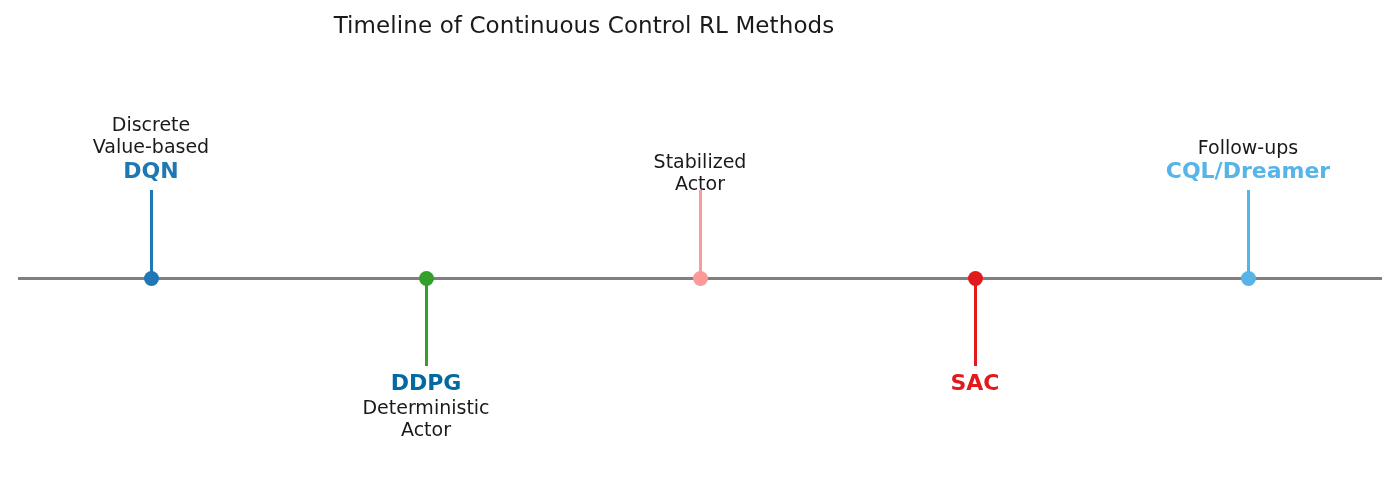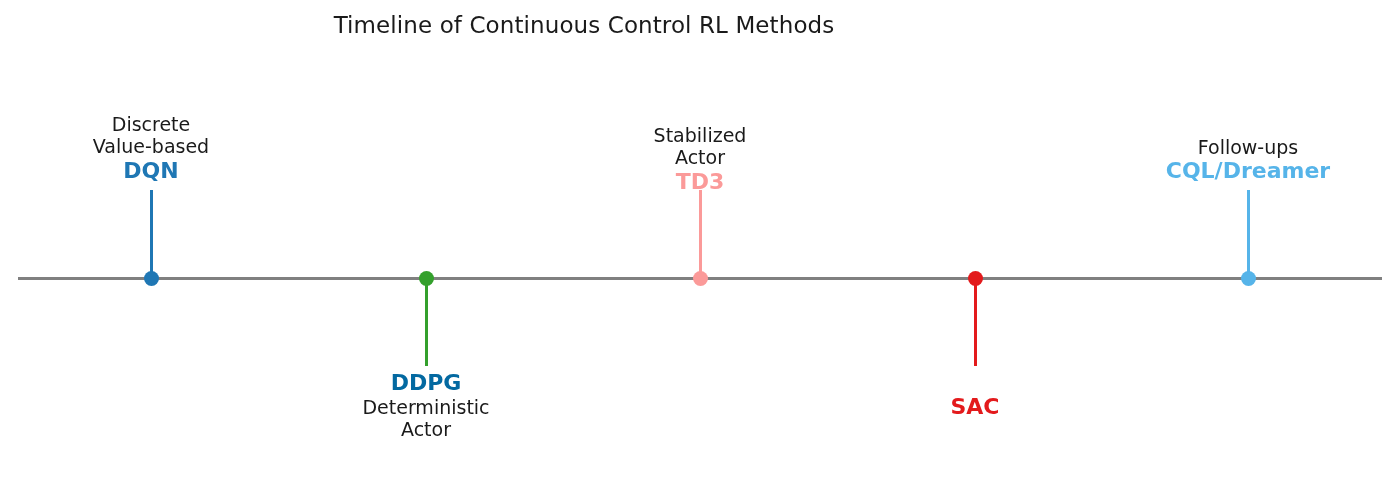--- a/index.html
+++ b/index.html
@@ -109,27 +109,26 @@
           <div class="event-desc">Deterministic
 Actor</div>
         </div>
       </div>
       <div class="event" style="left: 700px;">
         <div class="event-stem" style="background: rgb(251, 154, 153); left: -1.5px; height: 88px; top: 190px;"></div>
         <div class="event-dot" style="background: rgb(251, 154, 153); top: 270.5px;"></div>
         <div class="event-label-block" style="top: 195px; transform: translateY(-100%);">
           <div class="event-desc">Stabilized
 Actor</div>
-          <div class="event-name" style="color: rgb(251, 154, 153);">TD3</div>
         </div>
       </div>
       <div class="event" style="left: 975px;">
         <div class="event-stem" style="background: rgb(227, 26, 28); left: -1.5px; height: 88px; top: 278px;"></div>
         <div class="event-dot" style="background: rgb(227, 26, 28); top: 270.5px;"></div>
-        <div class="event-label-block" style="top: 370px; margin-top: 24px;">
+        <div class="event-label-block" style="top: 370px;">
           <div class="event-name" style="color: rgb(227, 26, 28);">SAC</div>
         </div>
       </div>
       <div class="event" style="left: 1248px;">
         <div class="event-stem" style="background: rgb(86, 180, 233); left: -1.5px; height: 88px; top: 190px;"></div>
         <div class="event-dot" style="background: rgb(86, 180, 233); top: 270.5px;"></div>
         <div class="event-label-block" style="top: 184px; transform: translateY(-100%);">
           <div class="event-desc">Follow-ups</div>
           <div class="event-name" style="color: rgb(86, 180, 233);">CQL/Dreamer</div>
         </div>

